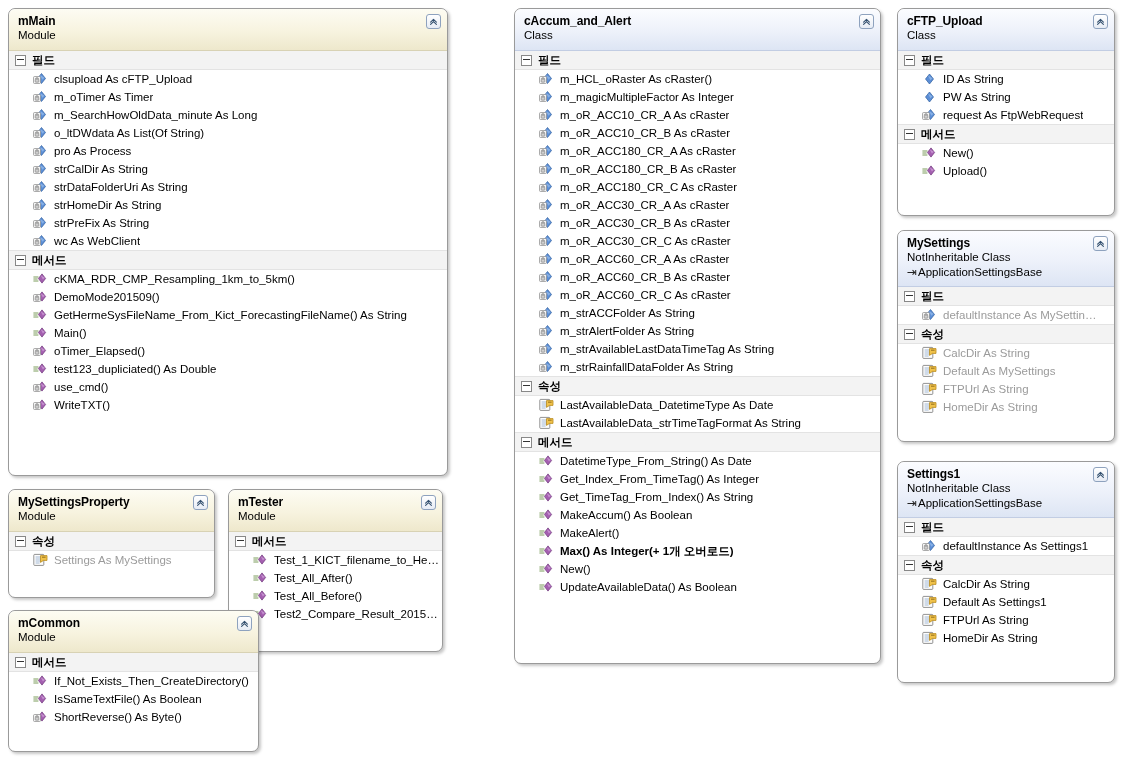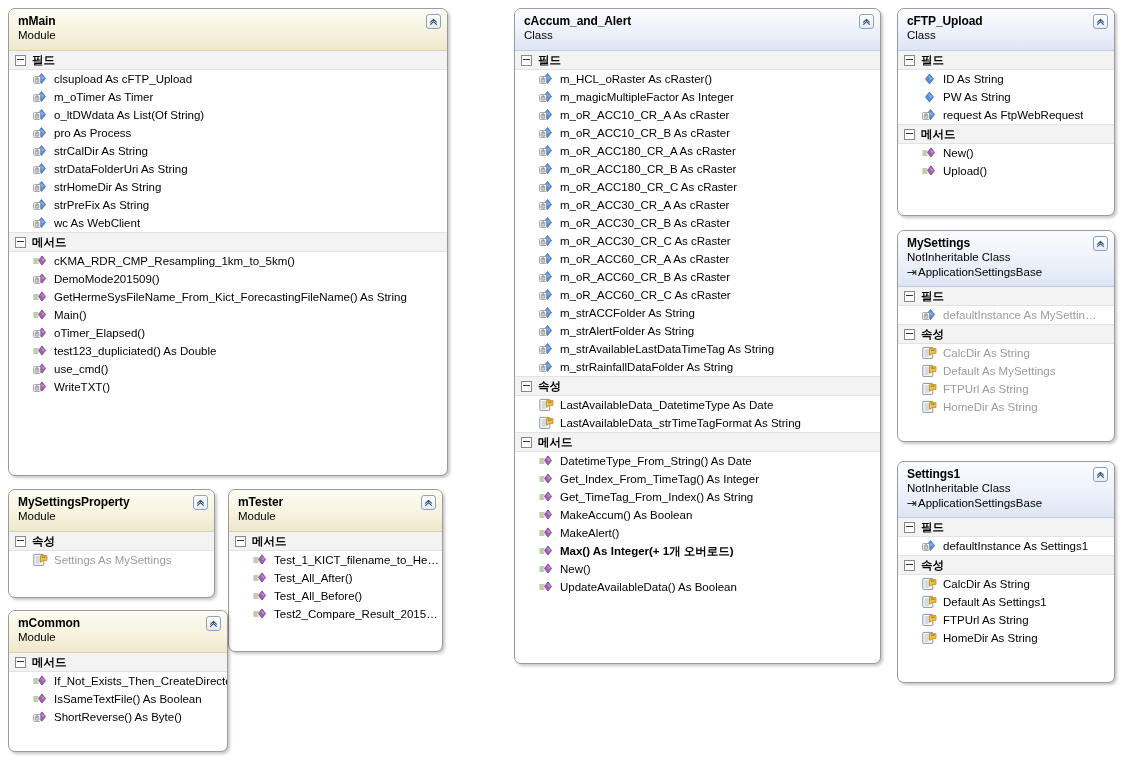--- a/index.html
+++ b/index.html
@@ -185,20 +185,32 @@
           <div class="member">
             <span class="member-icon">
               <svg width="15" height="14" viewBox="0 0 15 14">
                 <path d="M 8.5 1.5 L 12.5 6.5 L 8.5 11.5 L 4.5 6.5 Z" fill="#5b8ed6" stroke="#2f5f9e" stroke-width="0.7"></path>
                 <path d="M7 3 L11.5 5.8 L9.4 7.8 Z" fill="#8fb6e8" opacity="0.85"></path>
                 <rect x="0.5" y="4.5" width="7" height="7" rx="1" fill="#f4f4f4" stroke="#8a8a8a" stroke-width="0.7"></rect>
                 <path d="M2.6 7.2 a1.4 1.4 0 0 1 2.8 0" fill="none" stroke="#6b6b6b" stroke-width="0.8"></path>
                 <rect x="2.2" y="7.2" width="3.6" height="3" rx="0.6" fill="#cfcfcf" stroke="#7a7a7a" stroke-width="0.6"></rect>
               </svg>
             </span>
+            <span class="member-label">m_SearchHowOldData_minute As Long</span>
+          </div>
+          <div class="member">
+            <span class="member-icon">
+              <svg width="15" height="14" viewBox="0 0 15 14">
+                <path d="M 8.5 1.5 L 12.5 6.5 L 8.5 11.5 L 4.5 6.5 Z" fill="#5b8ed6" stroke="#2f5f9e" stroke-width="0.7"></path>
+                <path d="M7 3 L11.5 5.8 L9.4 7.8 Z" fill="#8fb6e8" opacity="0.85"></path>
+                <rect x="0.5" y="4.5" width="7" height="7" rx="1" fill="#f4f4f4" stroke="#8a8a8a" stroke-width="0.7"></rect>
+                <path d="M2.6 7.2 a1.4 1.4 0 0 1 2.8 0" fill="none" stroke="#6b6b6b" stroke-width="0.8"></path>
+                <rect x="2.2" y="7.2" width="3.6" height="3" rx="0.6" fill="#cfcfcf" stroke="#7a7a7a" stroke-width="0.6"></rect>
+              </svg>
+            </span>
             <span class="member-label">o_ltDWdata As List(Of String)</span>
           </div>
           <div class="member">
             <span class="member-icon">
               <svg width="15" height="14" viewBox="0 0 15 14">
                 <path d="M 8.5 1.5 L 12.5 6.5 L 8.5 11.5 L 4.5 6.5 Z" fill="#5b8ed6" stroke="#2f5f9e" stroke-width="0.7"></path>
                 <path d="M7 3 L11.5 5.8 L9.4 7.8 Z" fill="#8fb6e8" opacity="0.85"></path>
                 <rect x="0.5" y="4.5" width="7" height="7" rx="1" fill="#f4f4f4" stroke="#8a8a8a" stroke-width="0.7"></rect>
                 <path d="M2.6 7.2 a1.4 1.4 0 0 1 2.8 0" fill="none" stroke="#6b6b6b" stroke-width="0.8"></path>
                 <rect x="2.2" y="7.2" width="3.6" height="3" rx="0.6" fill="#cfcfcf" stroke="#7a7a7a" stroke-width="0.6"></rect>
@@ -443,21 +455,21 @@
                 <path d="M 9 1.9000000000000004 L 12.6 6.5 L 9 11.1 L 5.4 6.5 Z" fill="#a45fb0" stroke="#6d3478" stroke-width="0.7"></path>
                 <path d="M7.6 3.2 L11.8 5.7 L9.9 7.6 Z" fill="#c896d2" opacity="0.9"></path>
                 <path d="M0.8 5 H5 M0.8 7 H4.2 M0.8 9 H5" stroke="#7a9b5a" stroke-width="1" stroke-linecap="round"></path>
               </svg>
             </span>
             <span class="member-label">Test2_Compare_Result_2015…</span>
           </div>
         </div>
       </div>
     </div>
-    <div class="shape type-module" style="left: 8px; top: 610px; width: 220px; height: 142px; z-index: 13;">
+    <div class="shape type-module" style="left: 8px; top: 610px; width: 251px; height: 142px; z-index: 13;">
       <div class="shape-inner">
         <div class="shape-header">
           <div class="shape-title">mCommon</div>
           <div class="shape-kind">Module</div>
           <div class="collapse-btn">
             <svg width="9" height="9" viewBox="0 0 9 9">
               <path d="M1.6 5.2 L4.5 2.4 L7.4 5.2 M1.6 7.4 L4.5 4.6 L7.4 7.4" fill="none" stroke="#33506f" stroke-width="1.1" stroke-linecap="round" stroke-linejoin="round"></path>
             </svg>
           </div>
         </div>

